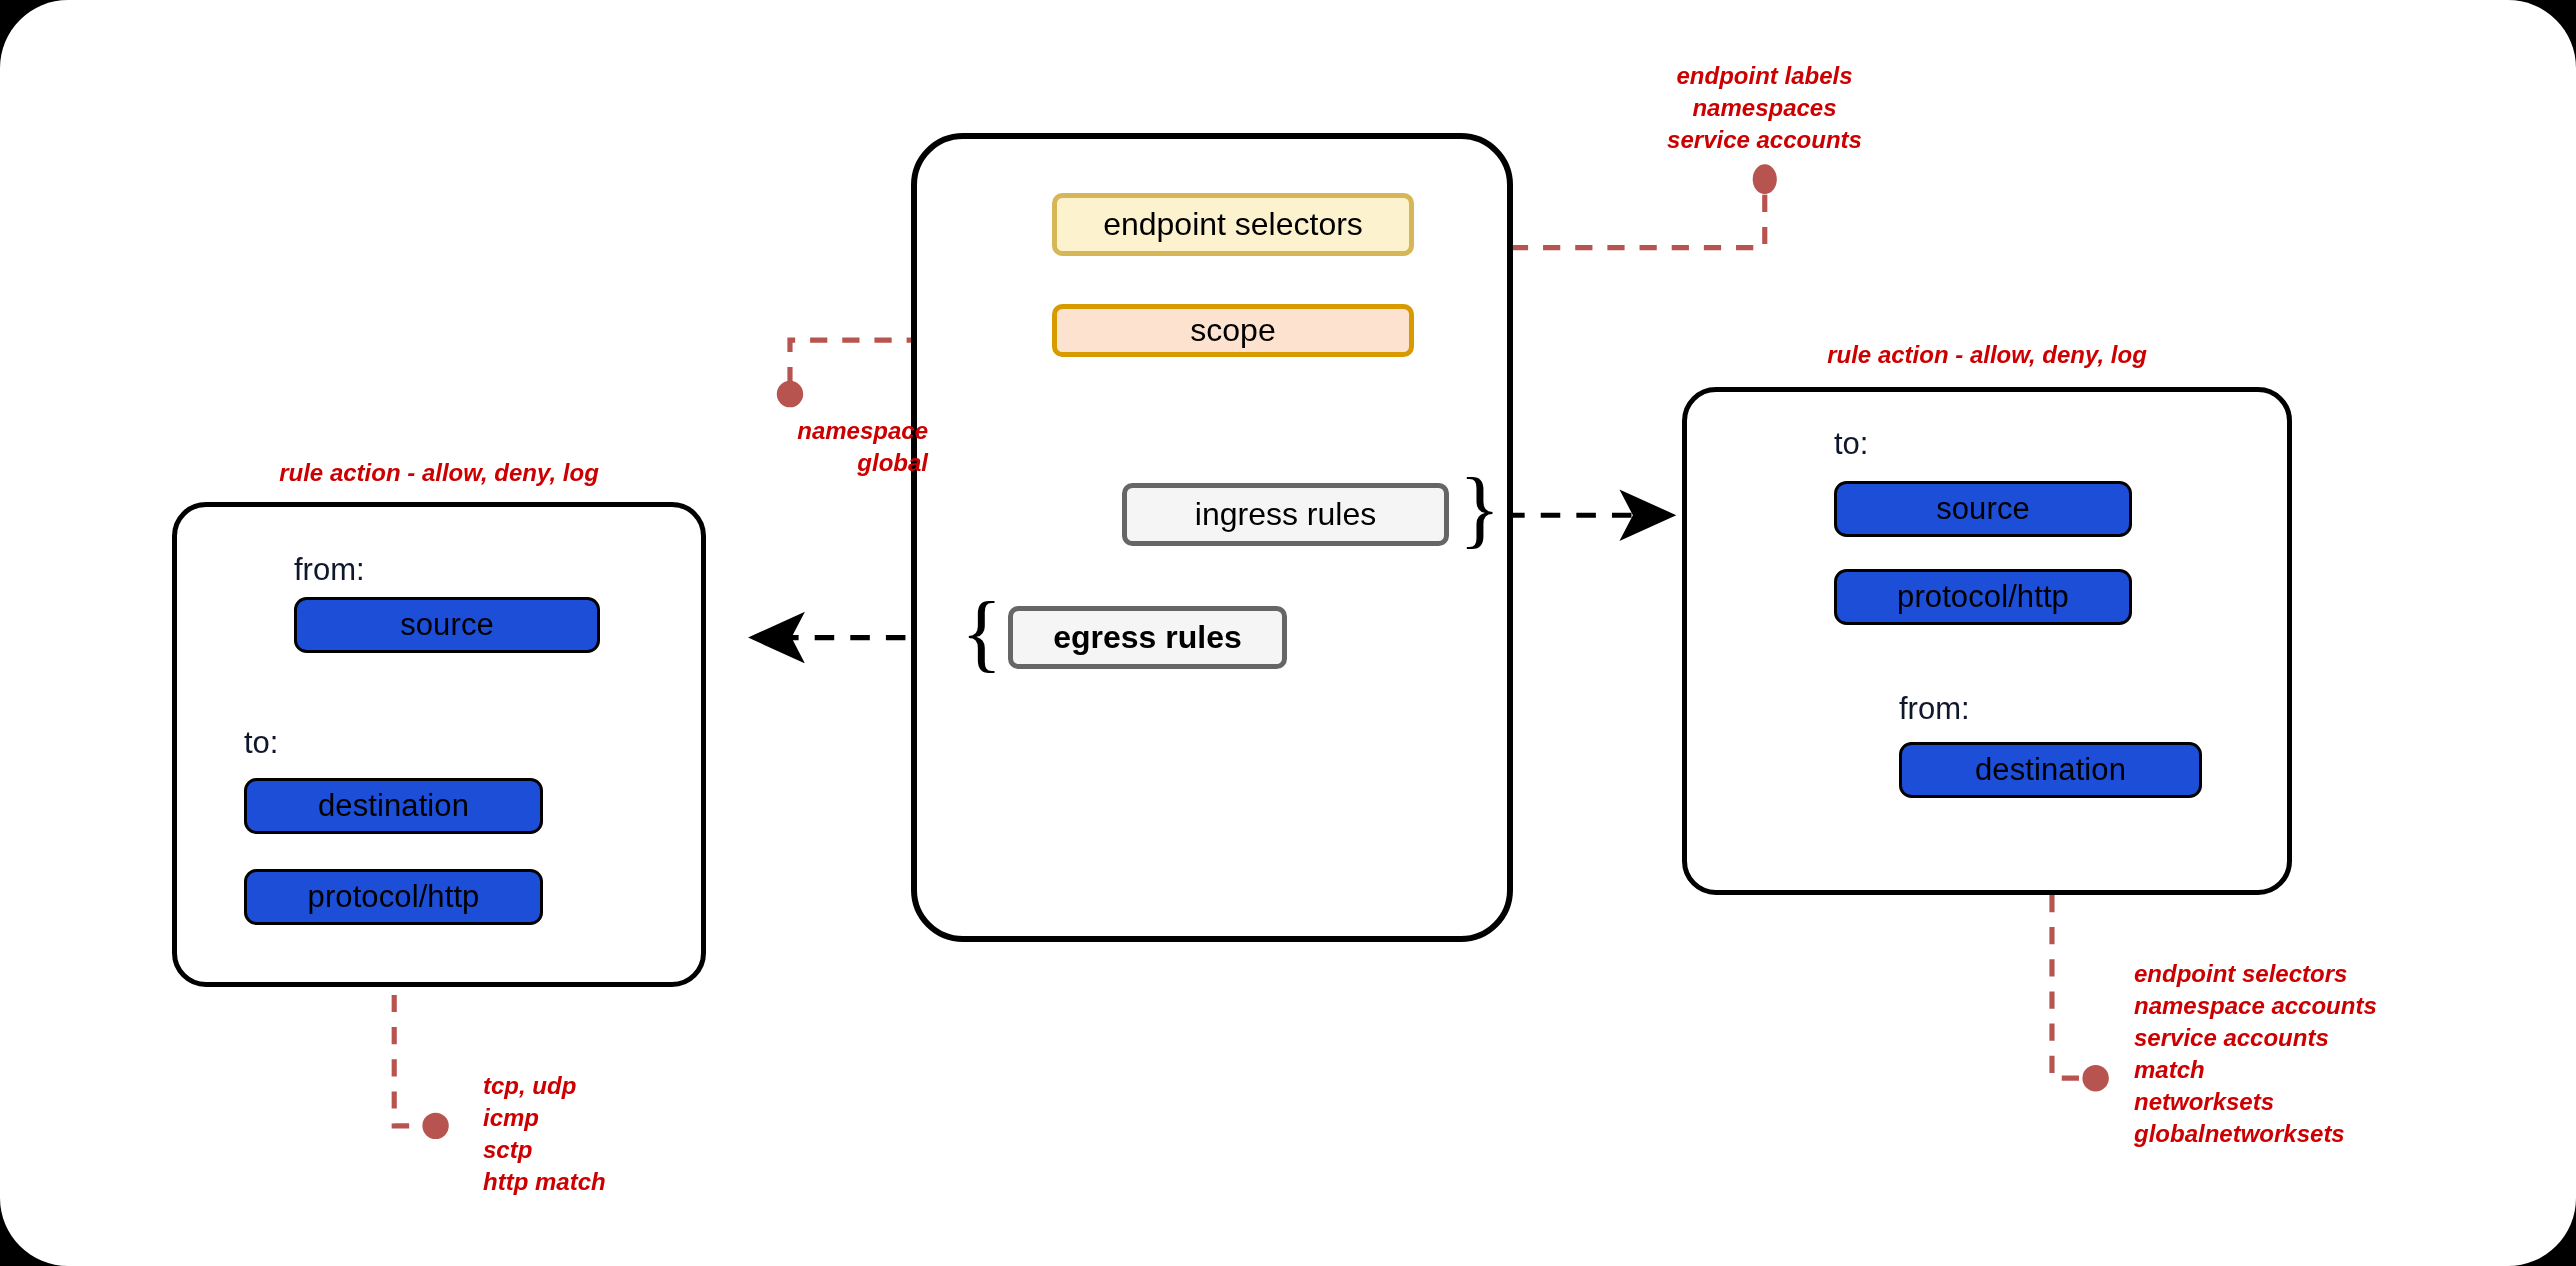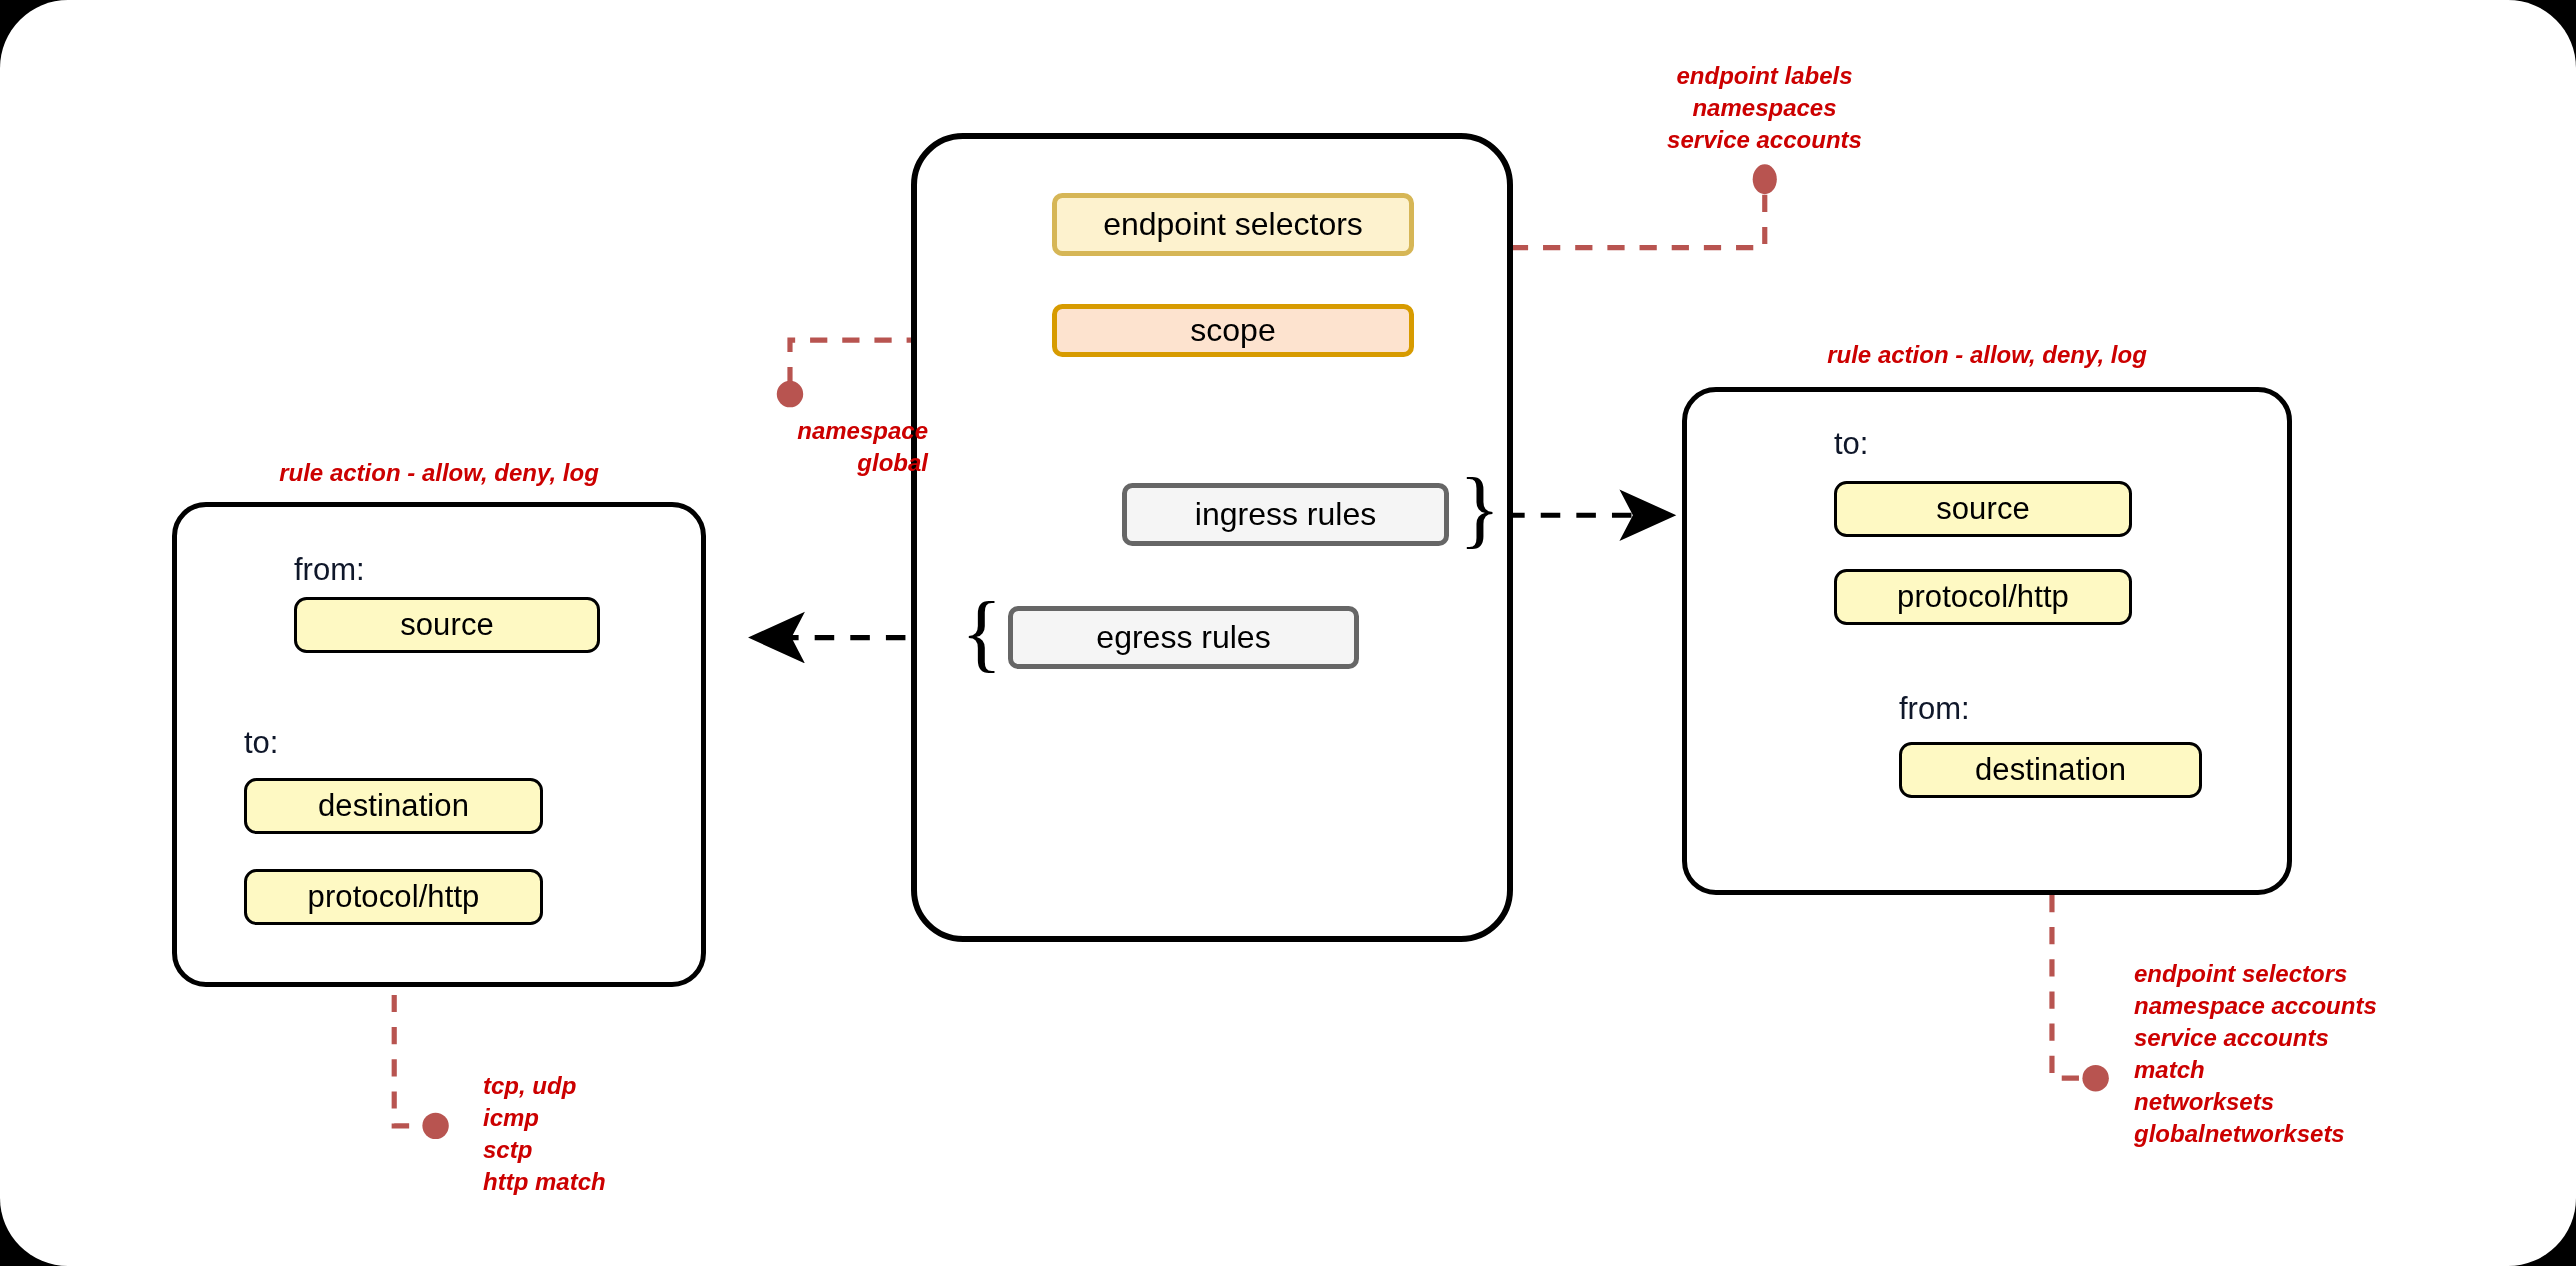--- a/index.html
+++ b/index.html
@@ -29,21 +29,21 @@
   .panel {
     position: absolute;
     box-sizing: border-box;
     background: #ffffff;
     border: 5.2px solid #000000;
     border-radius: 34px;
   }
   .inner-box {
     position: absolute;
     box-sizing: border-box;
-    background: #fef9c3;
+    background: #1d4ed8;
     border: 3.4px solid #000000;
     border-radius: 12.6px;
     display: flex;
     align-items: center;
     justify-content: center;
     color: #000000;
     font-size: 31px;
     letter-spacing: 0.1px;
   }
   .field-label {
@@ -151,21 +151,21 @@
   <div class="center-panel" style="left:911px; top:133px; width:602px; height:809px;"></div>
 
   <div class="chip chip-endpoint" style="left:1052px; top:193px; width:362px; height:63px;">endpoint selectors</div>
 
   <div class="chip chip-scope" style="left:1052px; top:304px; width:362px; height:53px;">scope</div>
 
   <div class="chip chip-rules" style="left:1122px; top:483px; width:327px; height:63px;">ingress rules</div>
 
   <div class="brace" style="left:1459px; top:465px;">}</div>
 
-  <div class="chip chip-rules" style="left:1008px; top:606px; width:351px; height:63px;">egress rules</div>
+  <div class="chip chip-rules" style="left:1008px; top:606px; width:279px; height:63px;font-weight:bold;">egress rules</div>
 
   <div class="brace" style="left:961px; top:589px;">{</div>
 
   <div class="panel" style="left:172px; top:502px; width:534px; height:485px;"></div>
 
   <div class="annot center" style="left:172px; top:457px; width:534px;">
     <div>rule action - allow, deny, log</div>
   </div>
 
   <div class="field-label" style="left:294px; top:552px;">from:</div>

